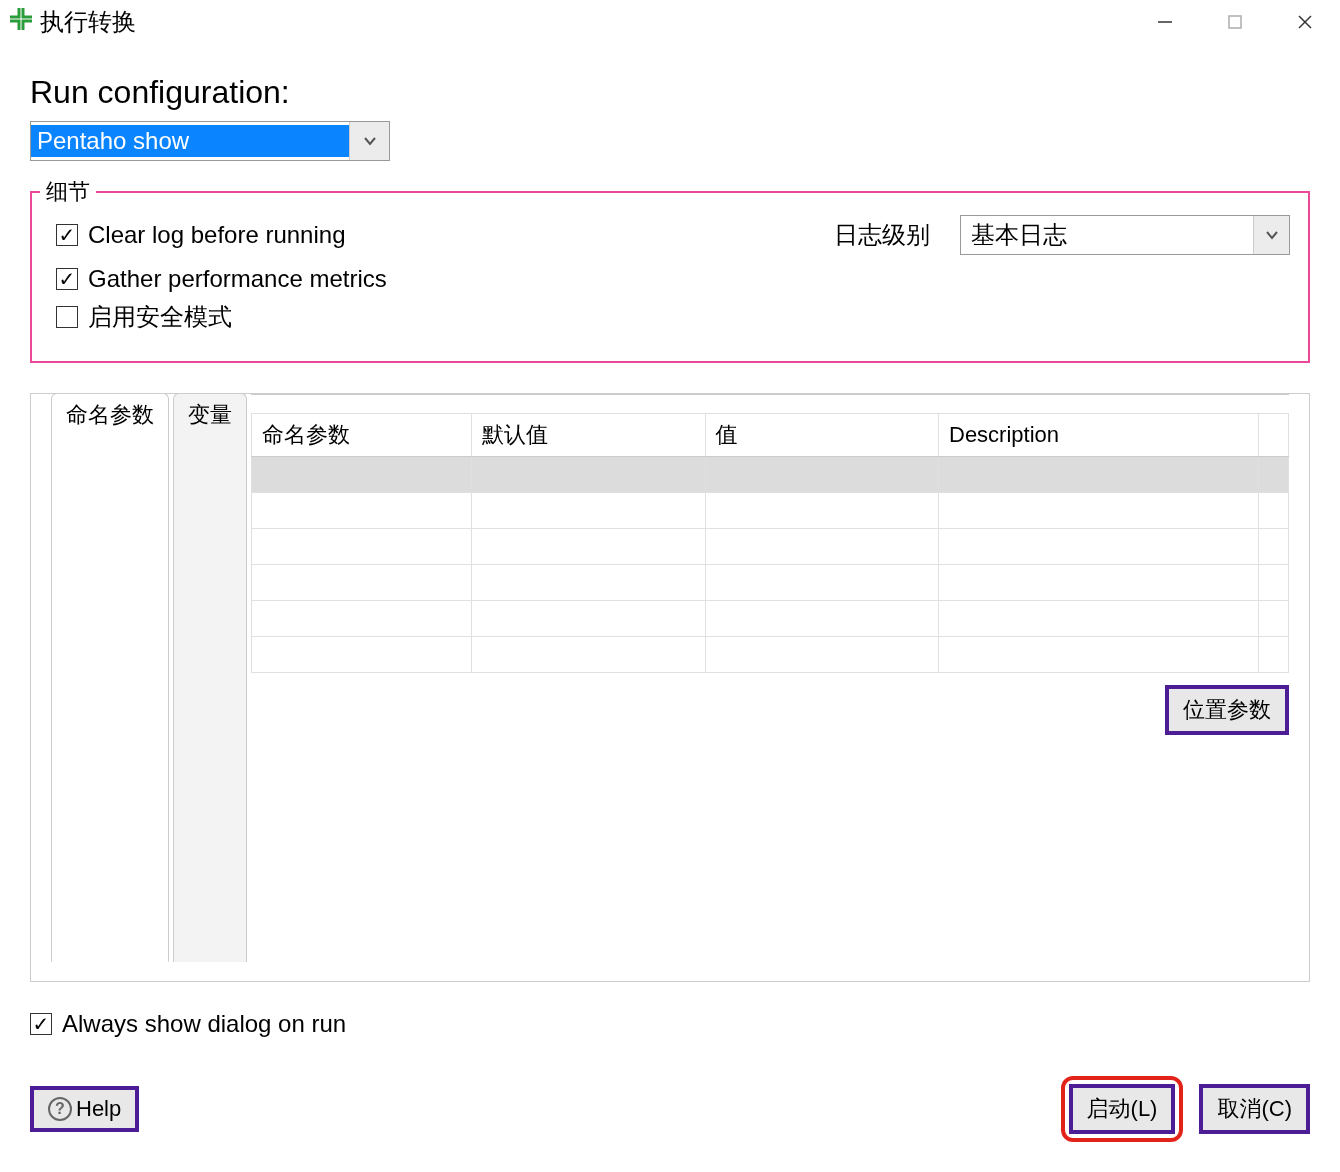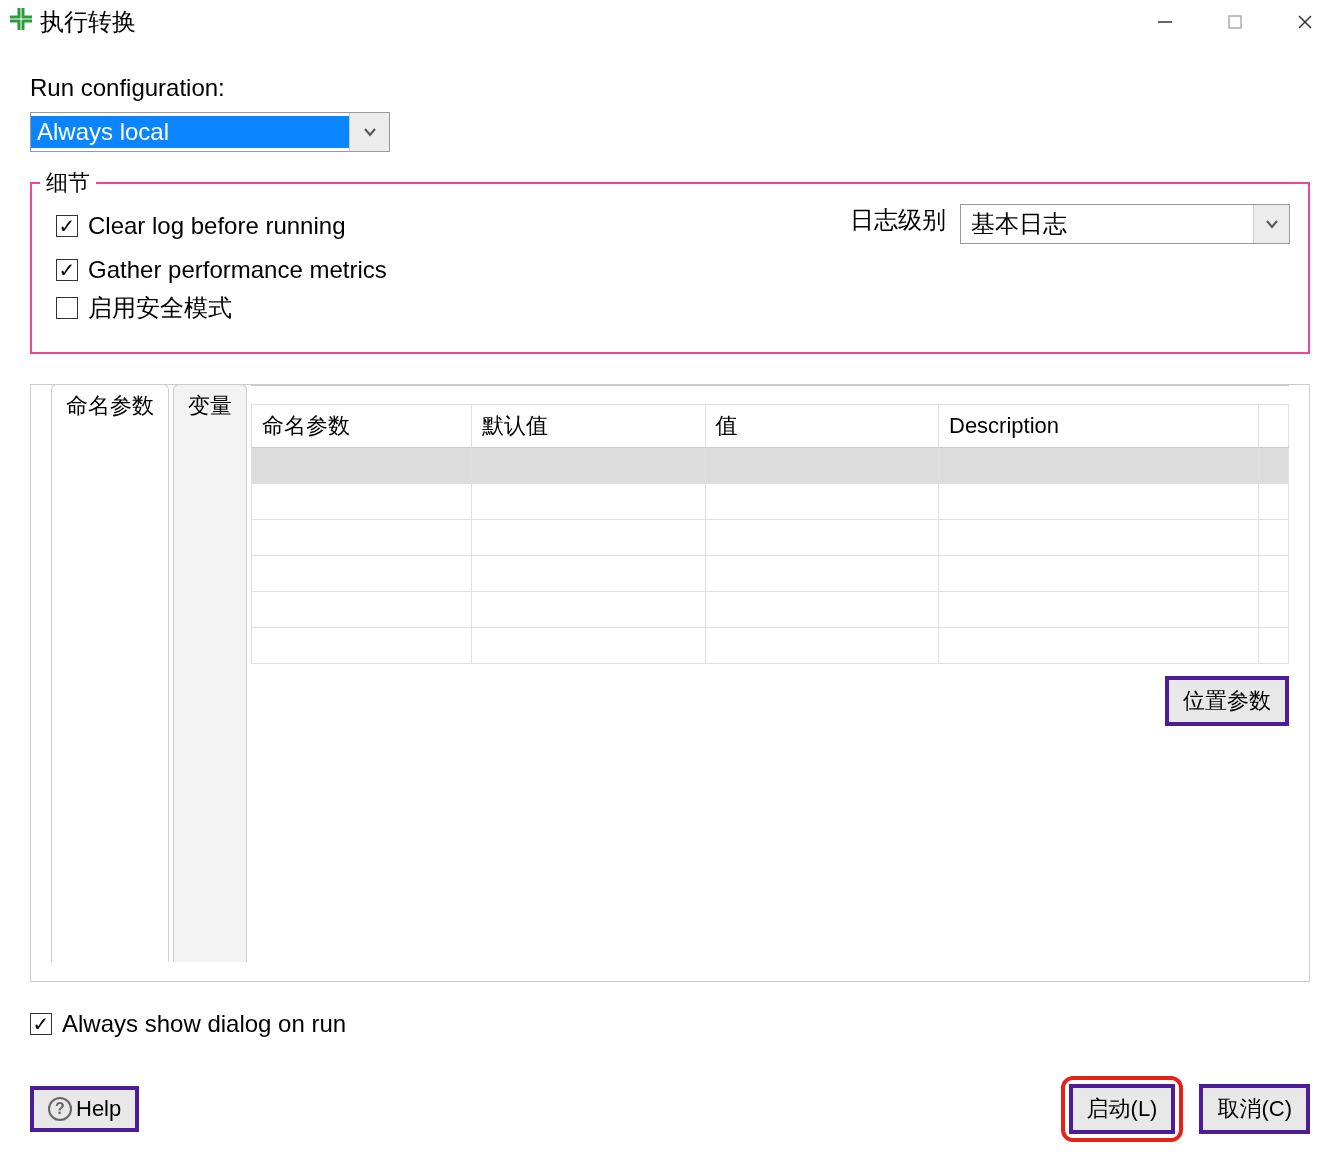--- a/index.html
+++ b/index.html
@@ -22,41 +22,41 @@
   text-align:right;
 }
 .titlebar .title { font-size:24px; margin-left:6px; }
 .titlebar .controls { margin-left:auto; display:flex; }
 .tbbtn { width:70px; height:44px; display:flex; align-items:center; justify-content:center; font-size:22px; color:#333; }
 .tbbtn svg { stroke:#333; }
 
 
 .content { padding:30px 30px 20px 30px; flex:1; display:flex; flex-direction:column; }
 
-.label-run { font-size:24px; margin-bottom:10px; }
+.label-run { font-size:32px; margin-bottom:10px; }
 
 .combo {
   display:flex; align-items:center; width:360px; height:40px;
   border:1px solid #999; background:#fff;
 }
 .combo .val {
   flex:1; padding:2px 6px; font-size:24px;
   background:#0a84ff; color:#fff;
 }
 .combo .arrow {
   width:40px; height:100%; display:flex; align-items:center; justify-content:center;
   background:#ececec; border-left:1px solid #ccc;
 }
 
 
 .group {
   margin-top:30px; border:2px solid #ec4899; padding:20px 18px 20px 18px; position:relative;
 }
 .group .legend { position:absolute; top:-16px; left:8px; background:#fff; padding:0 6px; font-size:22px; }
-.row { display:flex; align-items:flex-start; }
+.row { display:flex; align-items:center;gap:16px; }
 .check-row { display:flex; align-items:center; margin:8px 6px; }
 .checkbox {
   width:22px; height:22px; border:1.5px solid #333; margin-right:10px; display:inline-flex; align-items:center; justify-content:center;
 }
 .checkbox.checked::after { content:"✓"; font-size:20px; line-height:1; }
 .checktext { font-size:24px; }
 .log-label { margin-left:auto; margin-right:14px; font-size:24px; }
 .combo2 {
   display:flex; align-items:center; width:330px; height:40px; border:1px solid #999;
 }
@@ -141,21 +141,21 @@
             <line x1="3" y1="3" x2="15" y2="15" stroke-width="1.5"></line>
             <line x1="15" y1="3" x2="3" y2="15" stroke-width="1.5"></line>
           </svg>
         </div>
     </div>
   </div>
 
   <div class="content">
     <div class="label-run">Run configuration:</div>
     <div class="combo">
-      <span class="val">Always local</span>
+      <span class="val">Pentaho show</span>
       <span class="arrow">
         <svg width="16" height="16">
             <polyline points="3,5 8,11 13,5" fill="none" stroke="#555" stroke-width="2"></polyline>
           </svg>
       </span>
     </div>
 
     <div class="group">
       <span class="legend">细节</span>
       <div class="row">

